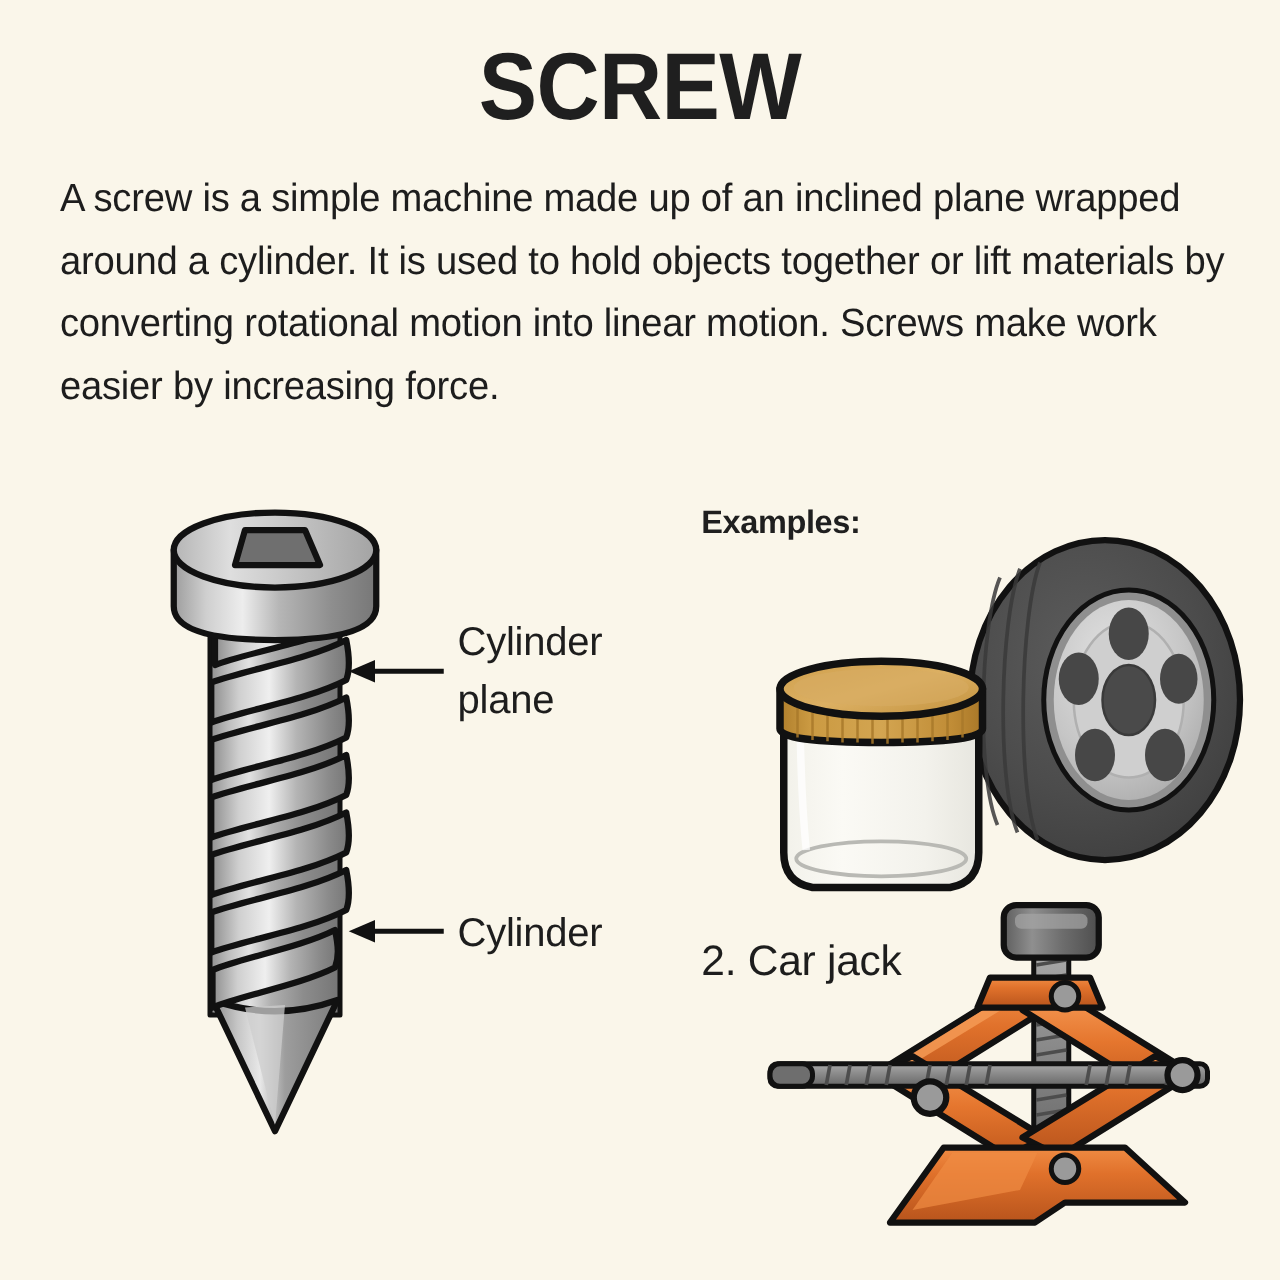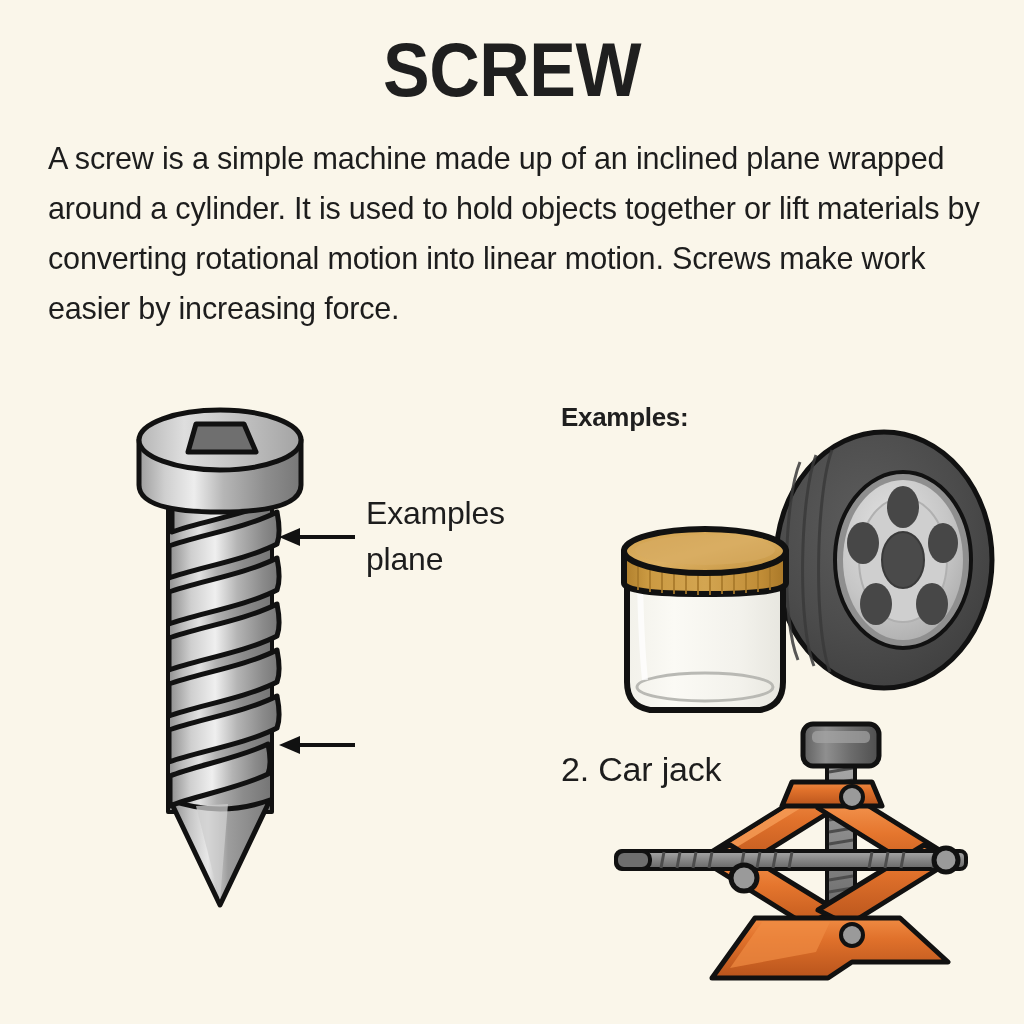--- a/index.html
+++ b/index.html
@@ -102,22 +102,23 @@
 
   <div class="title">SCREW</div>
 
   <div class="body-text">A screw is a simple machine made up of an inclined plane wrapped around a cylinder. It is used to hold objects together or lift materials by converting rotational motion into linear motion. Screws make work easier by increasing force.</div>
 
   <div class="examples-heading">Examples:</div>
 
 
   <div class="example-label" id="example-label-2">2. Car jack</div>
 
-  <div class="callout-label" id="callout-inclined">Examples plane</div>
-
+  <div class="callout-label" id="callout-inclined">Cylinder plane</div>
+
+  <div class="callout-label" id="callout-cylinder">Cylinder</div>
 
   <svg class="artwork" viewBox="0 0 1024 1024" xmlns="http://www.w3.org/2000/svg">
     <defs>
       <linearGradient id="gHeadTop" x1="0" y1="0" x2="1" y2="0">
         <stop offset="0" stop-color="#b5b5b5"></stop>
         <stop offset="0.28" stop-color="#dedede"></stop>
         <stop offset="0.62" stop-color="#c2c2c2"></stop>
         <stop offset="1" stop-color="#a3a3a3"></stop>
       </linearGradient>
       <linearGradient id="gHeadSide" x1="0" y1="0" x2="1" y2="0">

